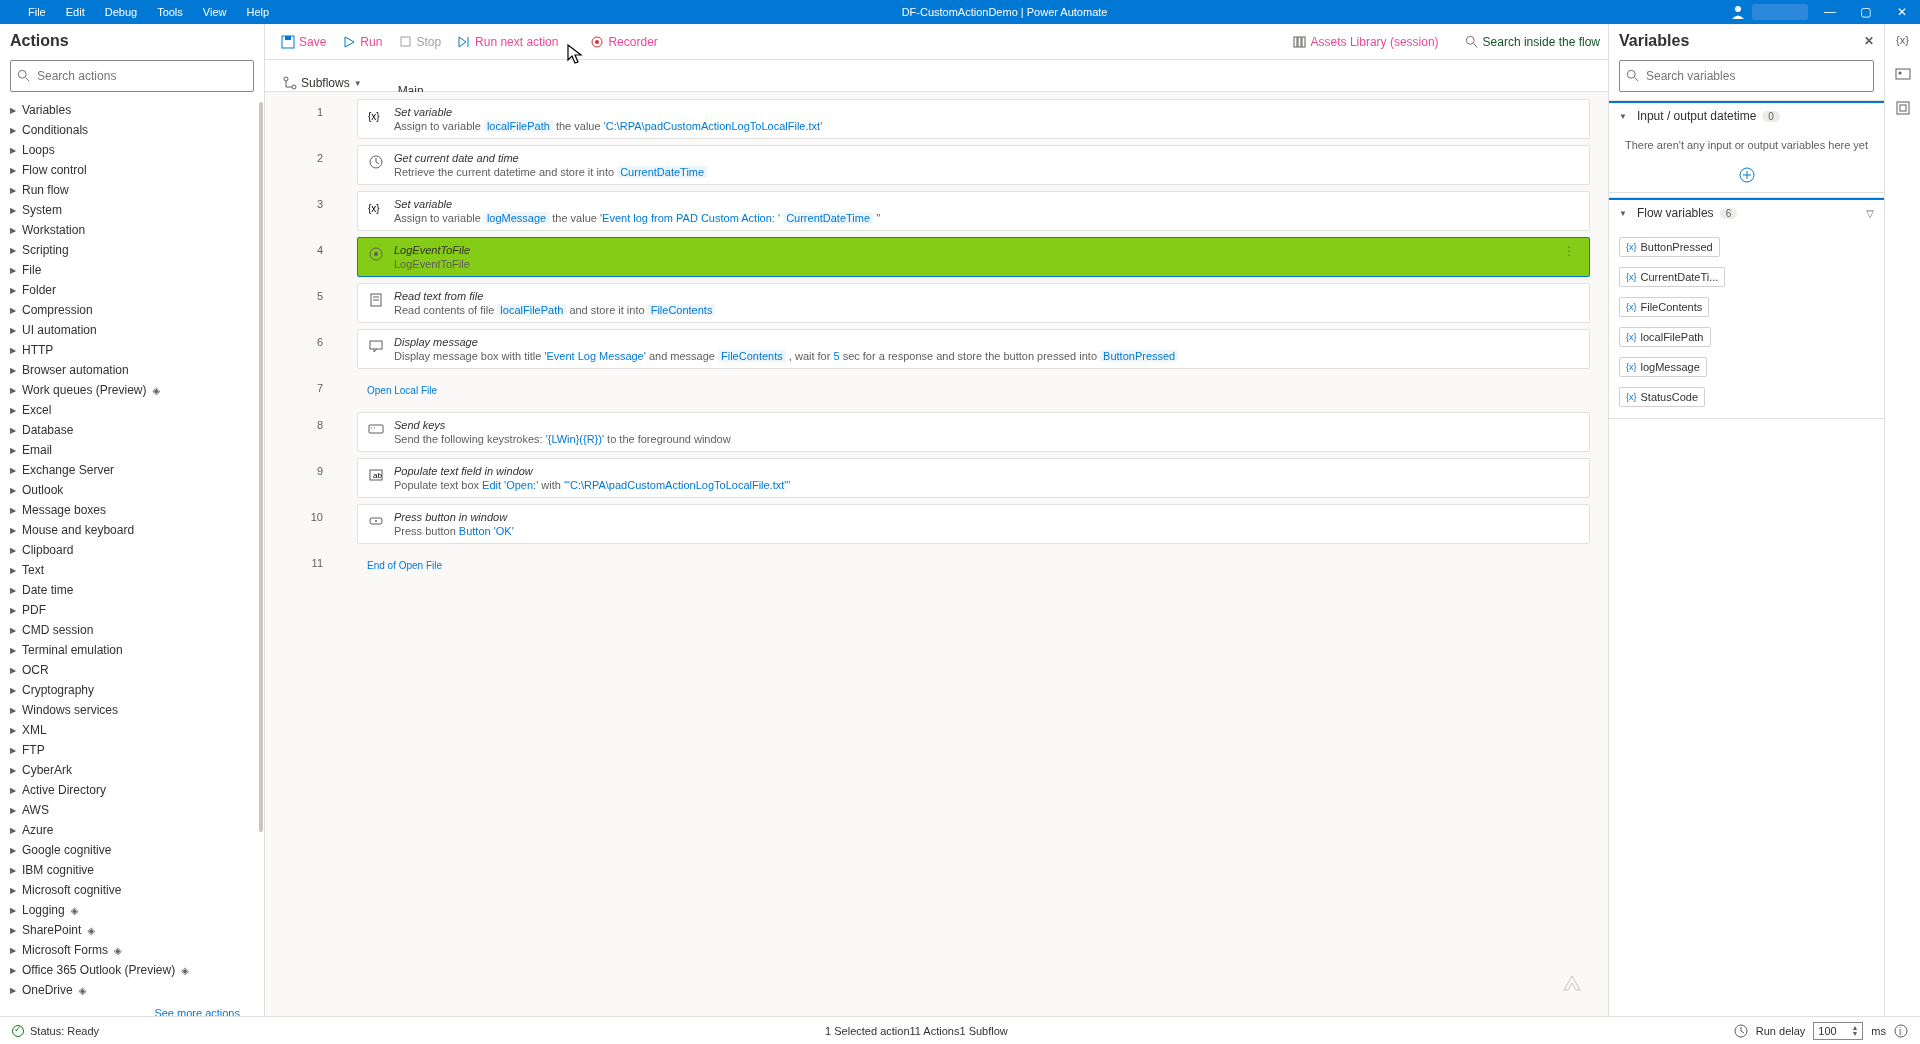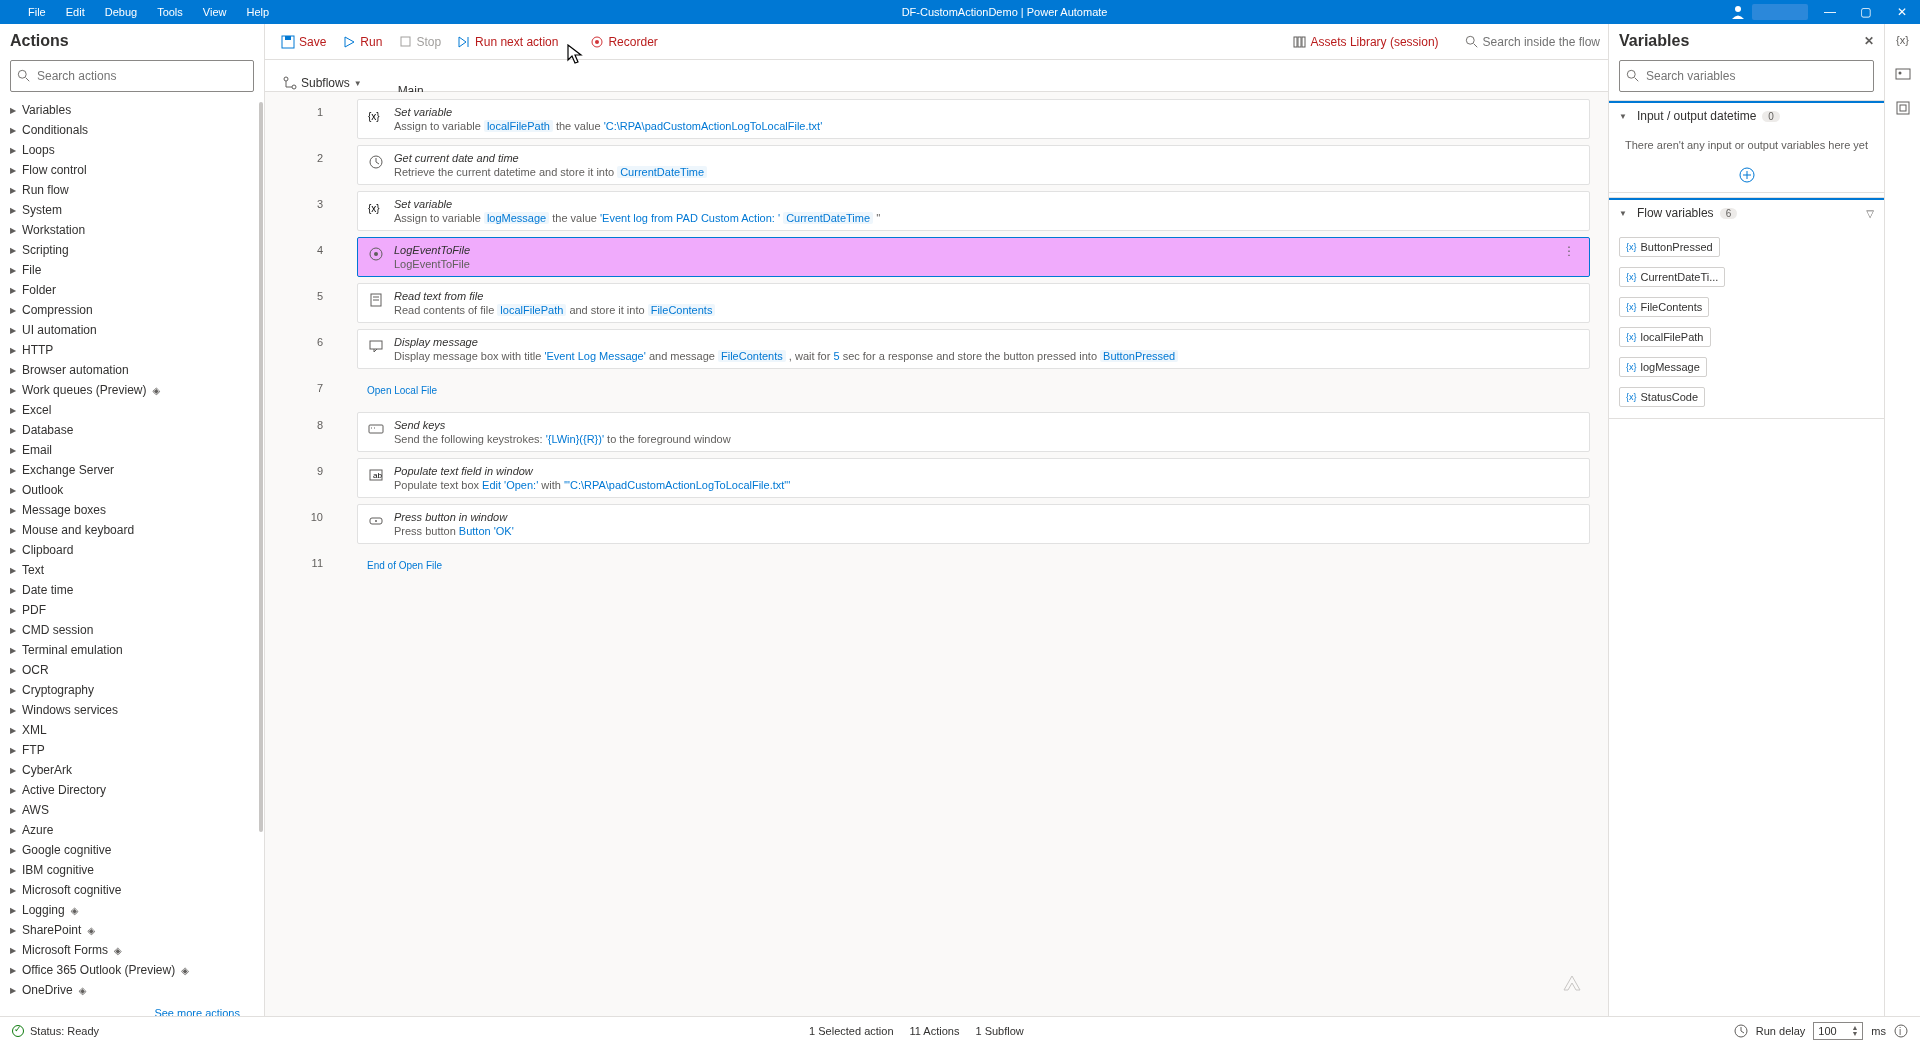--- a/index.html
+++ b/index.html
@@ -24,37 +24,37 @@
 .actions-list { flex: 1; overflow-y: auto; padding: 0 6px; position: relative; }
 .actions-list .cat { display: flex; align-items: center; padding: 3px 4px; cursor: pointer; color: #323130; height: 20px; }
 .actions-list .chev { font-size: 8px; color: #605e5c; width: 12px; display: inline-block; }
 .actions-list .premium { margin-left: 6px; font-size: 10px; color: #605e5c; }
 .actions-list .seemore { text-align: right; padding: 6px 18px; }
 .actions-list .seemore a { color: #0078d4; font-size: 11px; text-decoration: none; cursor: pointer; }
 .scroll-thumb { position: absolute; right: 1px; top: 2px; width: 4px; height: 730px; background: #c8c6c4; border-radius: 2px; }
 
 .center-panel { flex: 1; display: flex; flex-direction: column; }
 .toolbar { height: 36px; border-bottom: 1px solid #e1dfdd; display: flex; align-items: center; padding: 0 8px; position: relative; }
-.toolbar .tbtn { display: flex; align-items: center; gap: 4px; padding: 0 8px; cursor: pointer; font-size: 12px; color: #b91c1c; }
+.toolbar .tbtn { display: flex; align-items: center; gap: 4px; padding: 0 8px; cursor: pointer; font-size: 12px; color: #ec4899; }
 .toolbar .tbtn.disabled { color: #a19f9d; }
 .tool-icon { width: 14px; height: 14px; display: inline-flex; align-items: center; justify-content: center; }
 .toolbar .spacer { flex: 1; }
-.toolbar .searchmini { display: flex; align-items: center; gap: 4px; cursor: text; color: #737373; }
+.toolbar .searchmini { display: flex; align-items: center; gap: 4px; cursor: text; color: #14532d; }
 .cursor-arrow { position: absolute; left: 302px; top: 20px; z-index: 10; pointer-events: none; }
 
 .subtabs { height: 32px; border-bottom: 1px solid #e1dfdd; display: flex; align-items: center; padding-left: 8px; }
 .subtabs .subflows { display: flex; align-items: center; gap: 4px; padding: 0 10px; cursor: pointer; color: #323130; margin-top: 15px; }
 .subtabs .tab { padding: 0 26px; height: 32px; display: flex; align-items: center; cursor: pointer; border-bottom: 2px solid transparent; }
 .subtabs .tab.active { border-bottom-color: #0078d4; margin-top: 33px; }
 
 .flow-area { flex: 1; overflow-y: auto; background: #faf9f8; padding-top: 4px; position: relative; }
 .step-row { display: flex; align-items: stretch; margin-left: 0; }
 .step-num { width: 92px; text-align: right; padding-right: 34px; padding-top: 10px; color: #605e5c; font-size: 11px; background: transparent; }
 .step-card { flex: 1; margin: 3px 18px 3px 0; background: #fff; border: 1px solid #e1e1e1; border-radius: 2px; padding: 6px 10px; display: flex; align-items: flex-start; gap: 10px; cursor: pointer; }
-.step-card.selected { border: 1px solid #0078d4; background: #f0abfc; }
+.step-card.selected { border: 1px solid #0078d4; background: #84cc16; }
 .step-card.subflow-marker { background: transparent; border: none; padding: 10px 10px; }
 .step-card.subflow-marker .subflow-link { color: #0078d4; font-size: 10px; }
 .step-icon { width: 16px; height: 16px; margin-top: 2px; color: #605e5c; flex-shrink: 0; }
 .step-body .title { font-size: 11px; font-weight: 400; color: #323130; font-style: italic; }
 .step-body .desc { font-size: 11px; color: #605e5c; margin-top: 2px; }
 .tok { color: #0078d4; background: #eef6fc; border-radius: 2px; padding: 0 3px; }
 .tokstr { color: #0078d4; }
 .step-menu { margin-left: auto; color: #605e5c; padding: 0 4px; cursor: pointer; }
 .fab { position: absolute; right: 22px; bottom: 18px; width: 24px; height: 24px; color: #8a8886; }
 
@@ -70,21 +70,21 @@
 .var-list { padding: 6px 10px; }
 .var-chip { border: 1px solid #d2d0ce; border-radius: 2px; padding: 3px 6px; margin: 5px 0; display: inline-flex; align-items: center; gap: 4px; font-size: 11px; cursor: pointer; }
 .var-chip .vicon { color: #0078d4; font-size: 9px; }
 
 .right-rail { width: 36px; border-left: 1px solid #e1dfdd; display: flex; flex-direction: column; align-items: center; padding-top: 8px; gap: 18px; }
 .right-rail div { width: 16px; height: 16px; color: #605e5c; cursor: pointer; }
 
 .statusbar { height: 28px; border-top: 1px solid #e1dfdd; display: flex; align-items: center; padding: 8px 12px; font-size: 11px; color: #323130; }
 .statusbar .ready-dot { width: 12px; height: 12px; border: 1.5px solid #107c10; border-radius: 50%; margin-right: 6px; position: relative; }
 .statusbar .ready-dot::after { content: "✓"; position: absolute; left: 1px; top: -2px; font-size: 9px; color: #107c10; }
-.statusbar .center-stats { margin-left: auto; display: flex; gap: 16px; align-items: center; }
+.statusbar .center-stats { margin-left: auto; display: flex; gap: 0; align-items: center; }
 .statusbar .right-stats { margin-left: auto; display: flex; align-items: center; gap: 8px; }
 .statusbar .spin-input { border: 1px solid #8a8886; width: 50px; height: 18px; display: flex; align-items: center; padding: 0 4px; }
 .statusbar .spin-input span:last-child { margin-left: auto; font-size: 7px; line-height: 6px; color: #605e5c; }
 </style>
 </head>
 <body>
 
 <div class="titlebar">
   <div class="menu" id="menu">
       <div>File</div>

